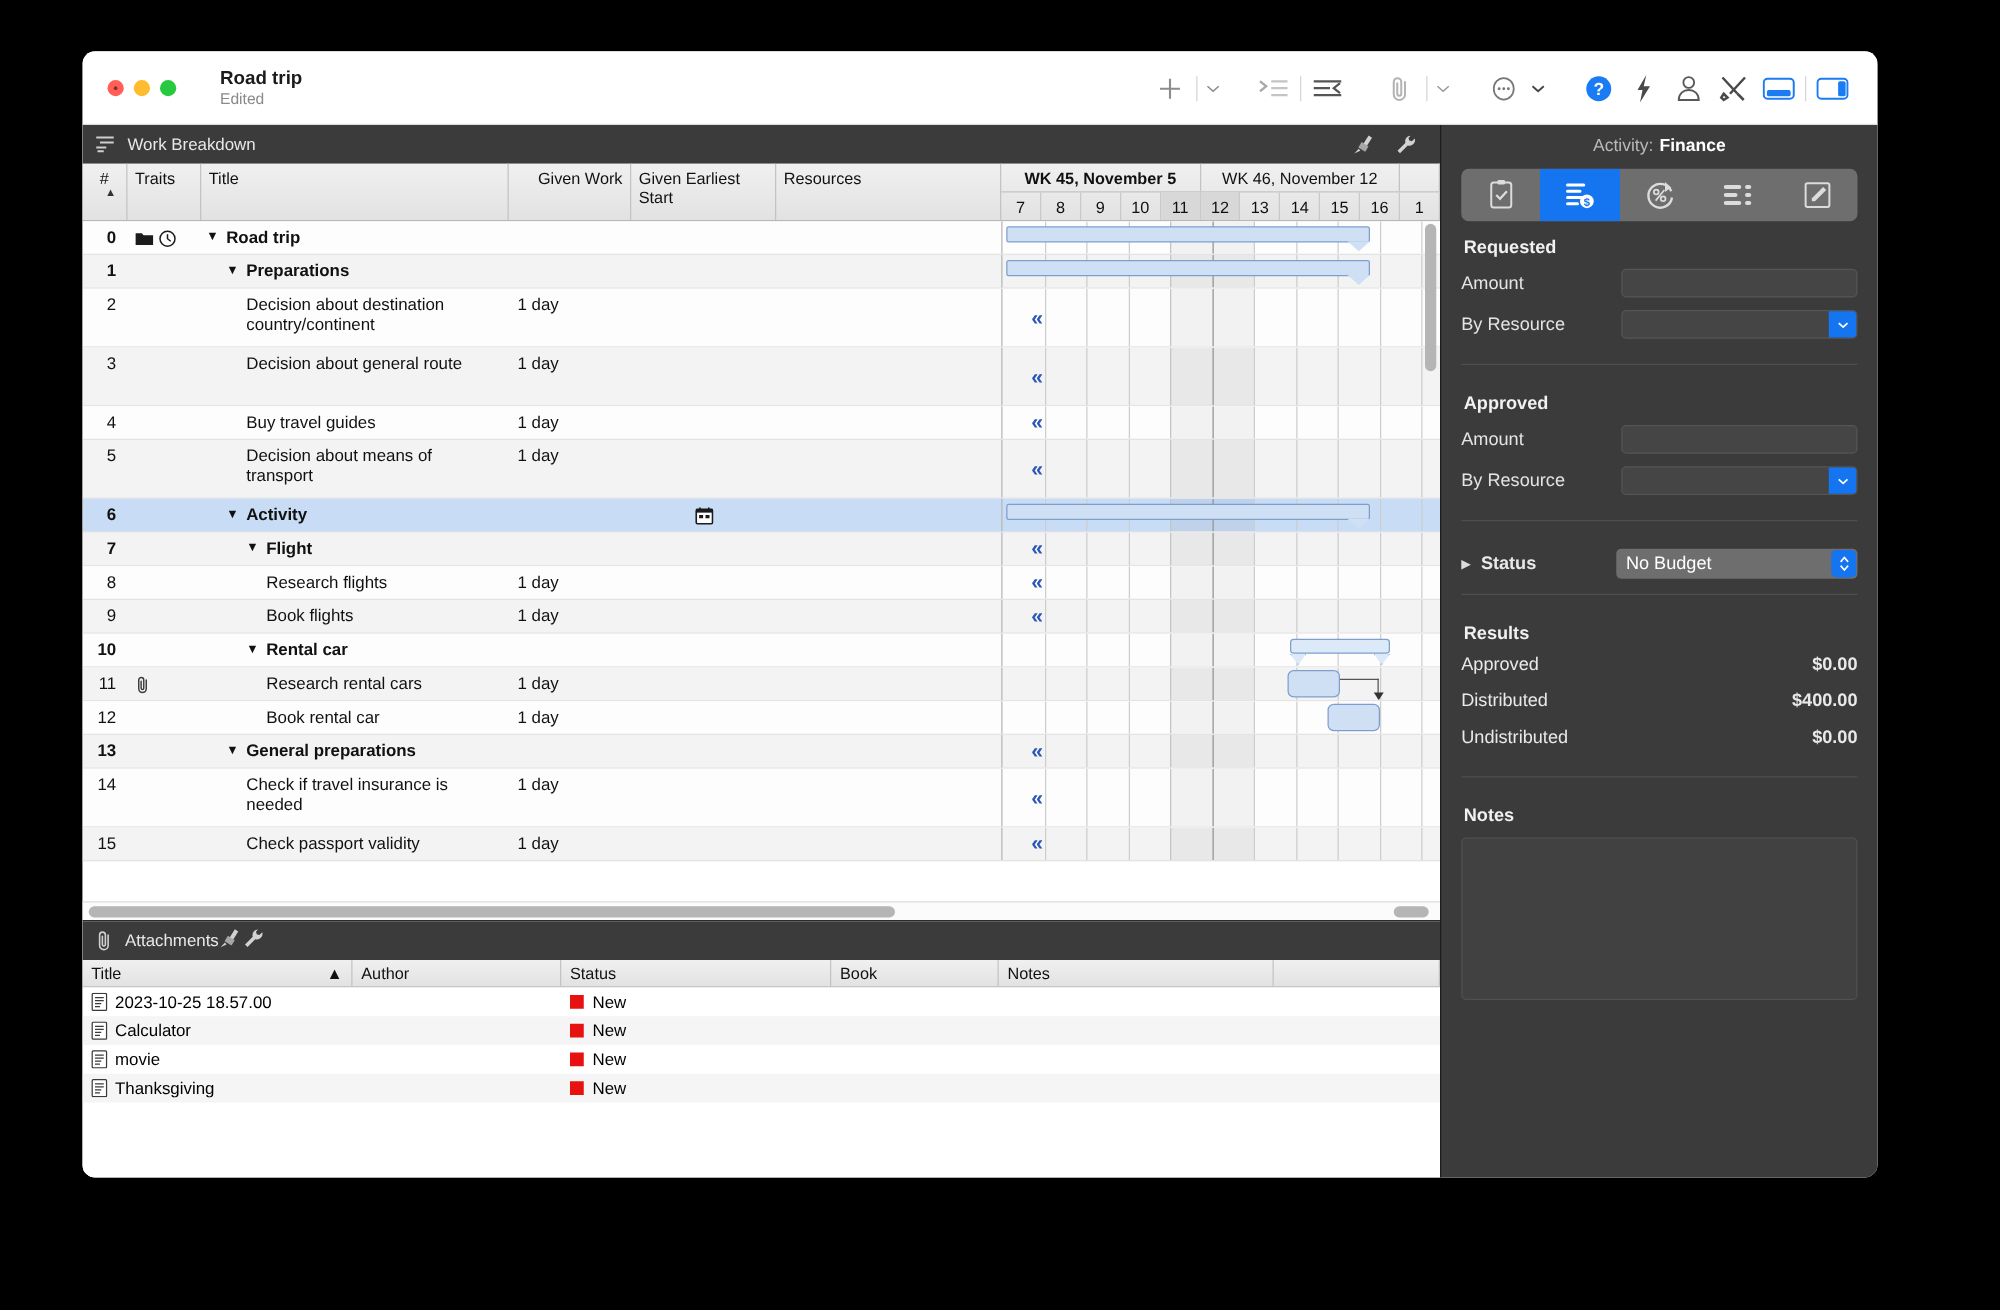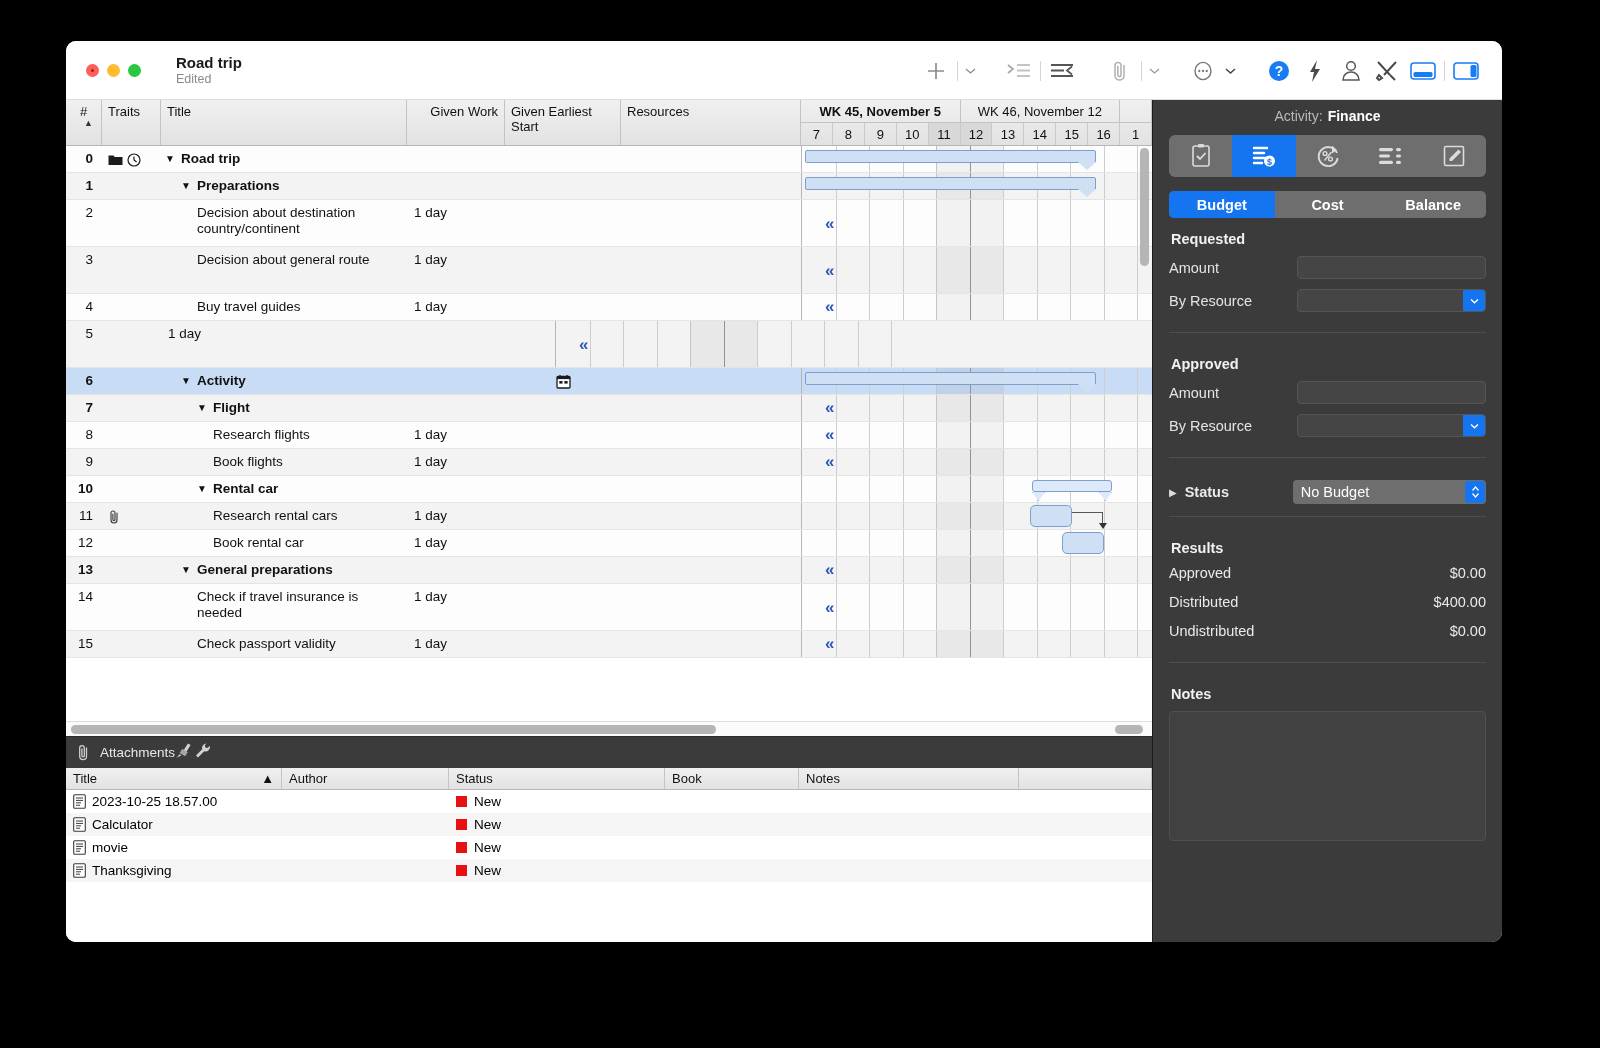--- a/index.html
+++ b/index.html
@@ -263,21 +263,21 @@
   .sb-status { display:flex; align-items:center; margin: 12px 0 2px 0; }
   .tri { font-size: 10px; color:#dcdcdc; margin-right: 8px; }
   .status-lbl { font-weight:bold; font-size:14.5px; width: 108px; }
   .pop {
     flex:1; height:24px; background:#6e6e6e; border-radius:4px;
     display:flex; align-items:center; justify-content:space-between;
     padding-left: 8px; font-size:14.5px; color:#fff;
   }
   .pop-btn { width:20px; height:22px; background:#1574f0; border-radius:4px; display:flex;align-items:center;justify-content:center; margin-right:1px;}
   .res-row { display:flex; justify-content:space-between; font-size:14.5px; margin-bottom: 13px; }
-  .res-row .v { font-variant-numeric: tabular-nums; }
+  .res-row .v { font-variant-numeric: tabular-nums; font-weight: bold; }
   .notes-box { height: 130px; background:#414141; border:1px solid #505050; border-radius:4px; margin-top:4px;}
 </style>
 </head>
 <body>
 
 <div id="app">
 
   <div class="titlebar">
     <div class="traffic">
       <div class="tl red"></div>
@@ -378,20 +378,41 @@
           <rect x="17.5" y="4" width="6" height="12" rx="1.5" fill="#1a7cf5"></rect>
         </svg>
       </div>
     </div>
   </div>
 
   <div class="body">
 
     <div class="left">
 
+      <div class="panel-head">
+        <span class="ph-icon">
+          <svg width="17" height="15" viewBox="0 0 17 15">
+            <path d="M1 2h14M4 6h11M1 10h8M2 13h5" stroke="#cfcfcf" stroke-width="1.5"></path>
+          </svg>
+        </span>
+        <span>Work Breakdown</span>
+        <span class="ph-spacer"></span>
+        <span class="ph-tool">
+          <svg width="19" height="18" viewBox="0 0 19 18">
+            <rect x="10" y="1.5" width="3.2" height="10" transform="rotate(32 11.6 6.5)" fill="#d2d2d2"></rect>
+            <rect x="5.5" y="8" width="6.5" height="5" transform="rotate(32 8.7 10.5)" fill="#a6a6a6"></rect>
+            <path d="M5 12l-3.6 3.8 4.8-2.3z" fill="#d2d2d2"></path>
+          </svg>
+        </span>
+        <span class="ph-tool">
+          <svg width="19" height="18" viewBox="0 0 19 18">
+            <path d="M12.5 1.5a4.5 4.5 0 00-4.3 5.8L2 13.5l2 2 6.2-6.2a4.5 4.5 0 005.6-5.6l-2.3 2.3-2.1-.6-.6-2.1z" fill="#d2d2d2"></path>
+          </svg>
+        </span>
+      </div>
 
       <div class="thead">
         <div class="th c-num center">
           <span>#</span>
           <span class="sort-caret">▲</span>
         </div>
         <div class="th c-traits">
           <span>Traits</span>
         </div>
         <div class="th c-title">
@@ -570,20 +591,23 @@
                   <div class="gcol" style="left: 301.5px;"></div>
                   <div class="gcol" style="left: 335px;"></div>
                   <div class="gshade" style="left: 134px; width: 67px;"></div>
                 </div>
                 <div class="milestone" style="left: 23px; top: 3px;">«</div>
               </div>
             </div>
             <div class="row alt" style="height: 47px;">
               <div class="cell num c-num" style="width: 36px;">5</div>
               <div class="cell traits" style="width: 59px;"></div>
+              <div class="cell ind2" style="width: 246px;">
+                <span class="titletext">Decision about means of transport</span>
+              </div>
               <div class="cell work" style="width: 98px;">1 day</div>
               <div class="cell start" style="width: 116px;"></div>
               <div class="cell" style="width: 180px;"></div>
               <div class="ganttcell">
                 <div class="gz">
                   <div class="gcol" style="left: 33.5px;"></div>
                   <div class="gcol" style="left: 67px;"></div>
                   <div class="gcol" style="left: 100.5px;"></div>
                   <div class="gcol" style="left: 134px;"></div>
                   <div class="gcol strong" style="left: 167.5px;"></div>
@@ -1055,25 +1079,20 @@
           </svg>
         </div>
         <div class="sb-ico">
           <svg width="24" height="24" viewBox="0 0 24 24">
             <rect x="2.5" y="2.5" width="19" height="19" rx="1.5" stroke="#dcdcdc" stroke-width="1.6" fill="none"></rect>
             <path d="M16.5 5.5l2.5 2.5-9 9H7.5v-2.5z" fill="#dcdcdc"></path>
           </svg>
         </div>
       </div>
 
-      <div class="sb-seg">
-        <div class="seg active">Budget</div>
-        <div class="seg">Cost</div>
-        <div class="seg">Balance</div>
-      </div>
 
       <div class="sb-sec">
         <div class="sb-h">Requested</div>
         <div class="sb-row">
           <div class="sb-lbl">Amount</div>
           <div class="sb-field"></div>
         </div>
         <div class="sb-row">
           <div class="sb-lbl">By Resource</div>
           <div class="sb-field combo">

